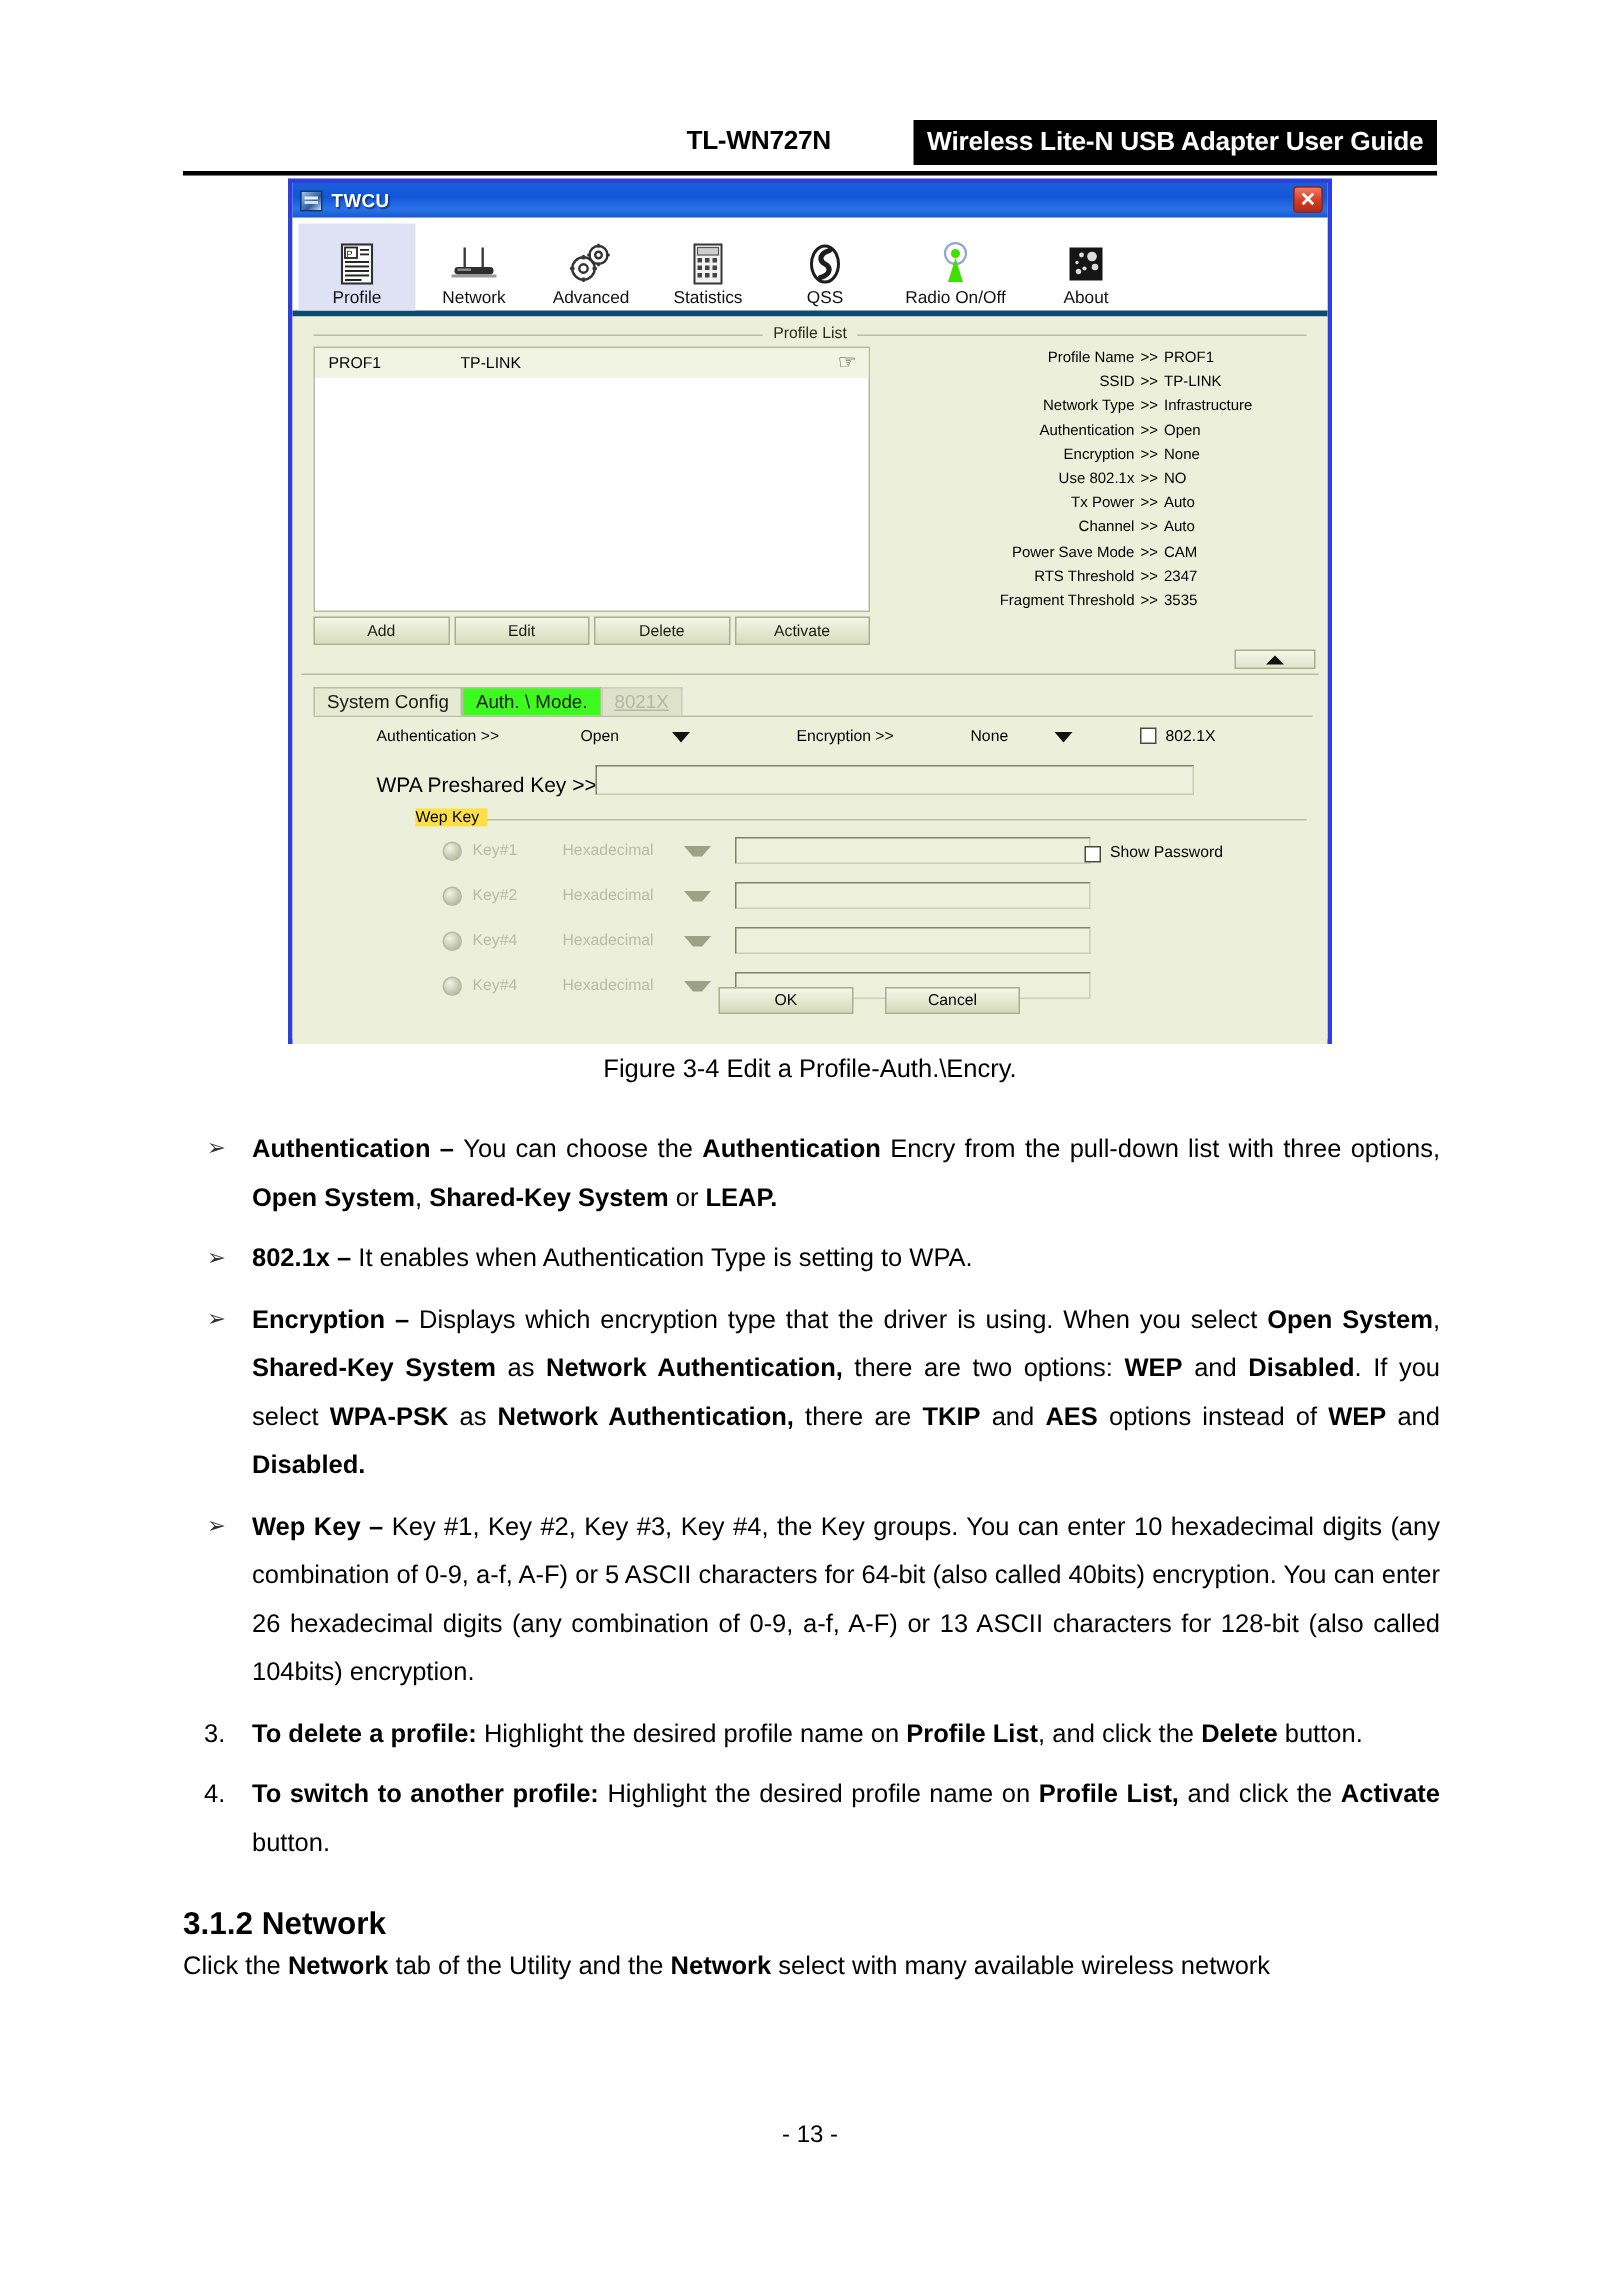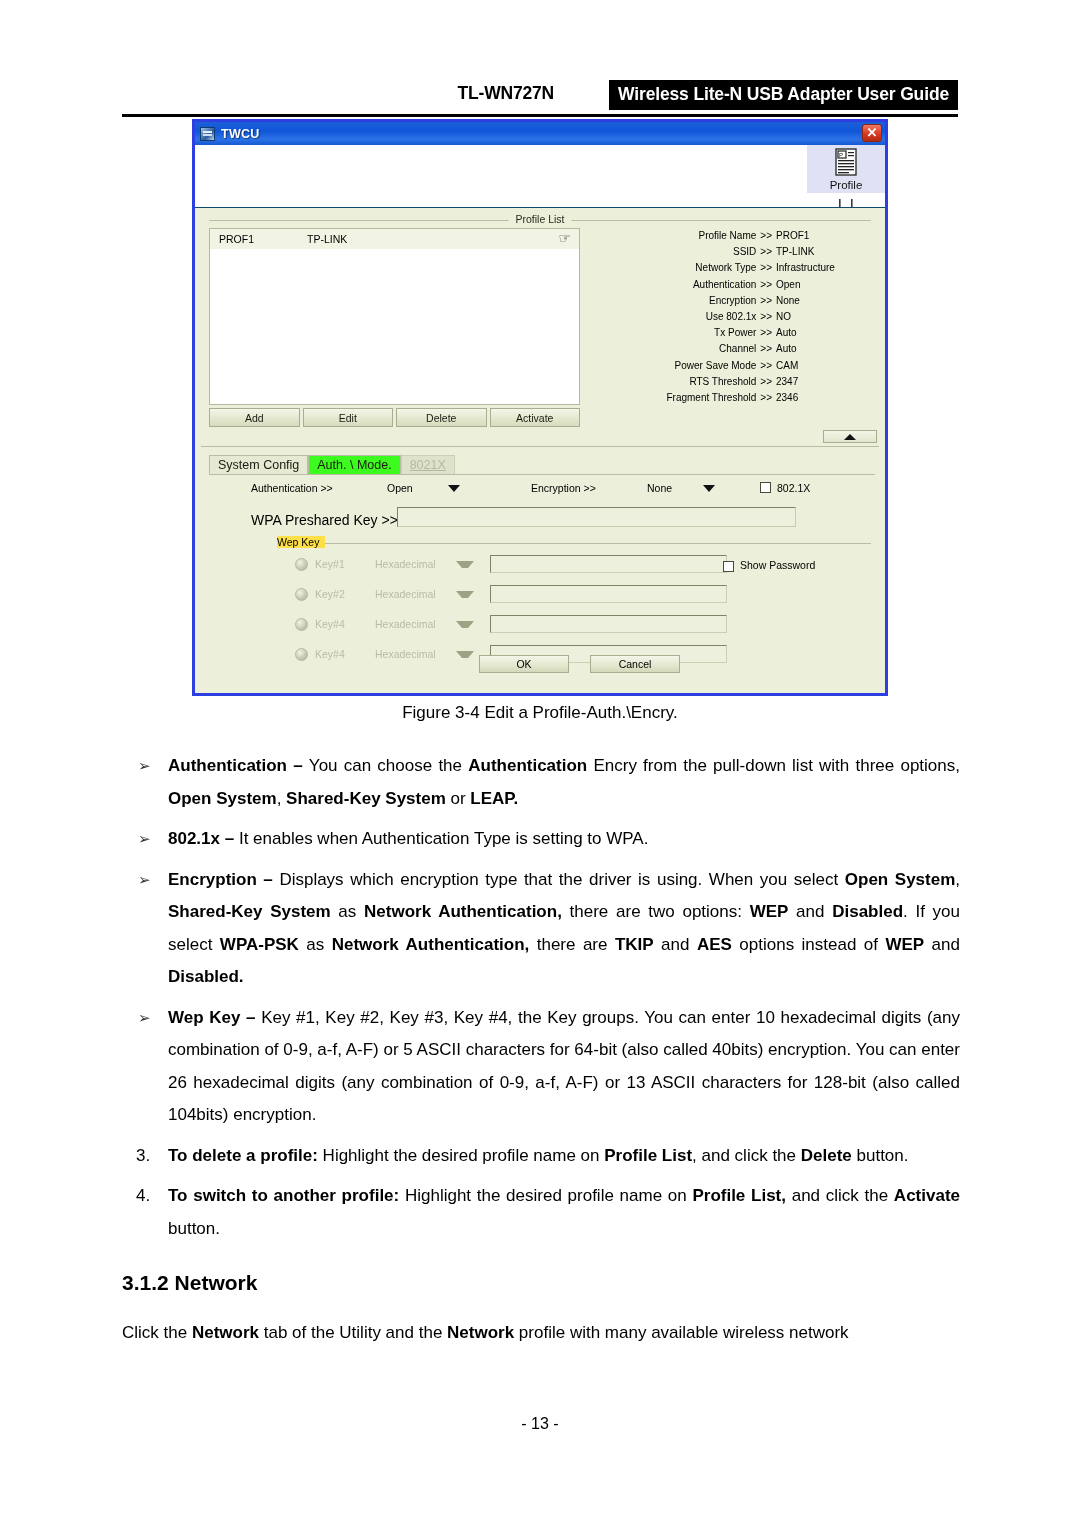--- a/index.html
+++ b/index.html
@@ -110,22 +110,21 @@
     cursor: pointer;
   }
 
   
   .toolbar {
     height: 62px;
     background: #ffffff;
     display: flex;
     align-items: flex-end;
     padding-left: 4px;
-    border-bottom: 1px solid #0c4a6e;
-    flex-direction: column;
+    border-bottom: 4px solid #0c4a6e;
   }
   .tool {
     width: 78px;
     height: 58px;
     display: flex;
     flex-direction: column;
     align-items: center;
     justify-content: flex-end;
     padding-bottom: 2px;
     box-sizing: border-box;
@@ -344,21 +343,20 @@
     font-size: 17px;
     line-height: 32.5px;
     text-align: justify;
     margin-bottom: 8px;
   }
   .num-item .marker { position:absolute; left:14px; top:0; font-size:17px; }
   .sec-head {
     font-size: 21px;
     font-weight: bold;
     margin-top: 26px;
-    margin-bottom: 22px;
   }
   .para { font-size:17px; line-height:32.5px; text-align:justify; }
   b { font-weight: bold; }
   .pgnum {
     position:absolute; left:0; right:0; top:1415px; text-align:center; font-size:16px;
   }
 </style>
 </head>
 <body>
 
@@ -564,21 +562,21 @@
           <span class="det-val">CAM</span>
         </div>
       <div class="det-row">
           <span class="det-key">RTS Threshold</span>
           <span class="det-sep">&gt;&gt;</span>
           <span class="det-val">2347</span>
         </div>
       <div class="det-row">
           <span class="det-key">Fragment Threshold</span>
           <span class="det-sep">&gt;&gt;</span>
-          <span class="det-val">2346</span>
+          <span class="det-val">3535</span>
         </div>
     </div>
 
     <div class="collapse-area">
       <div class="collapse-btn">
         <span class="tri-up"></span>
       </div>
       <div class="hrule"></div>
     </div>
 
@@ -677,17 +675,17 @@
   </div>
 
   <div class="num-item">
     <span class="marker">4.</span>
     <b>To switch to another profile:</b><span> Highlight the desired profile name on </span><b>Profile List,</b><span> and click the </span><b>Activate</b><span> button.</span>
   </div>
 
   <div class="sec-head">3.1.2 Network</div>
 
   <div class="para">
-    <span>Click the </span><b>Network</b><span> tab of the Utility and the </span><b>Network</b><span> profile with many available wireless network</span>
+    <span>Click the </span><b>Network</b><span> tab of the Utility and the </span><b>Network</b><span> select with many available wireless network</span>
   </div>
 </div>
 
 <div class="pgnum">- 13 -</div>
 
 </body></html>

